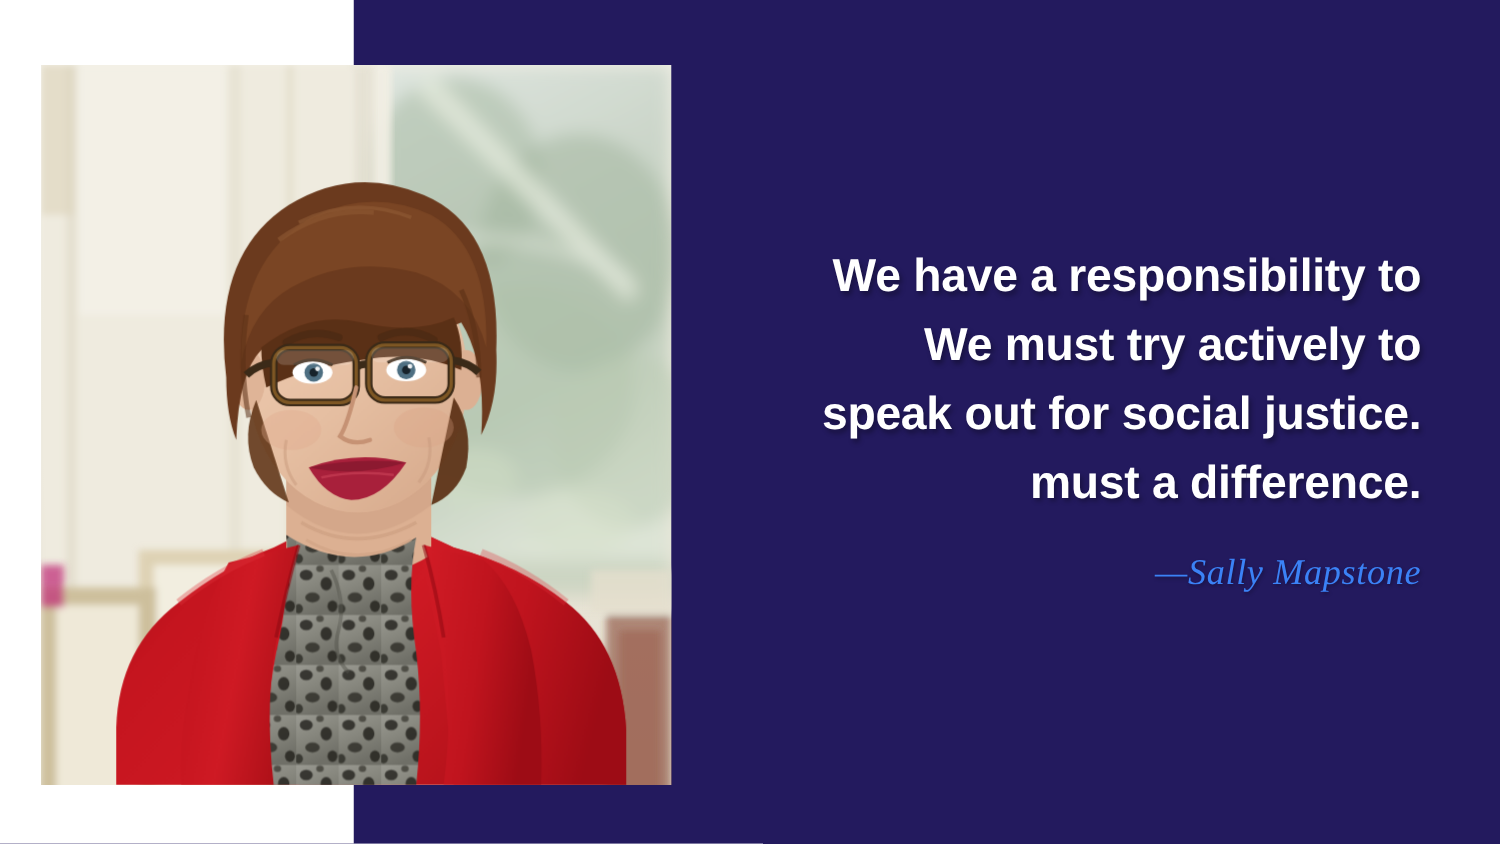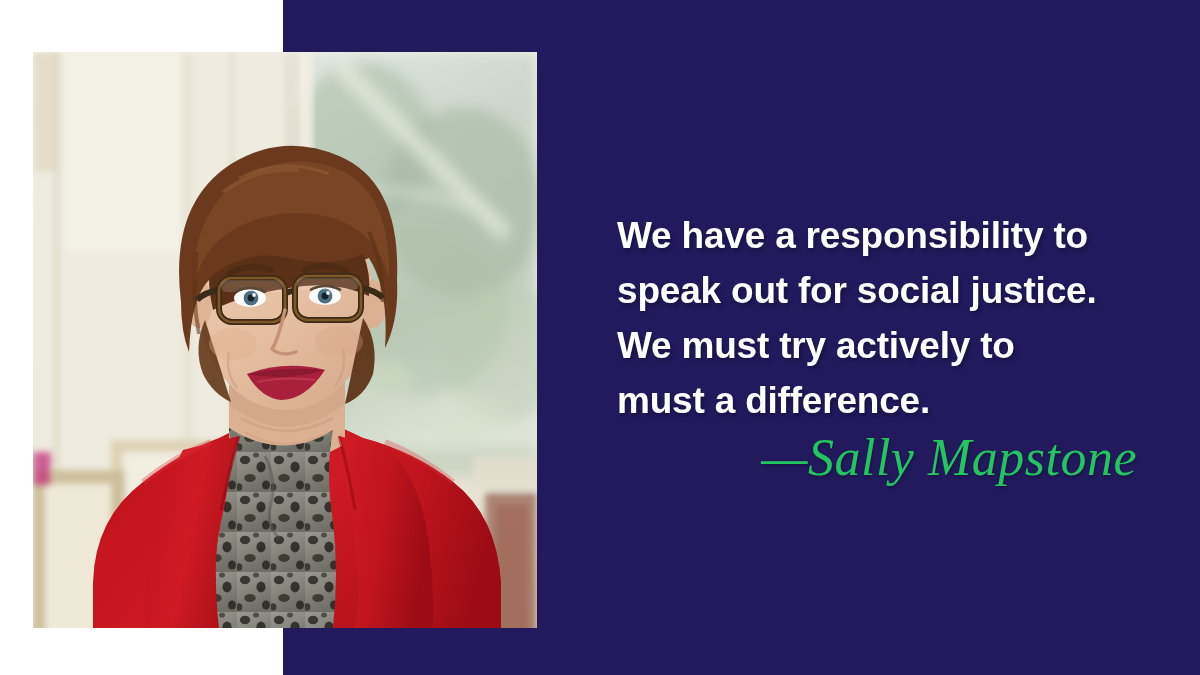--- a/index.html
+++ b/index.html
@@ -55,44 +55,45 @@
   .photo-frame svg {
     display: block;
     width: 504px;
     height: 576px;
   }
 
   
   .quote-block {
     position: absolute;
     left: 617px;
-    top: 208px;
+    top: 193px;
     width: 520px;
+    text-align: right;
   }
   .quote-line {
     color: #ffffff;
     font-family: "Liberation Sans", sans-serif;
     font-weight: bold;
     font-size: 37px;
     line-height: 55px;
     letter-spacing: -0.2px;
     text-shadow: 2px 3px 4px rgba(0,0,0,0.32);
     white-space: nowrap;
   }
 
   .attribution {
     position: absolute;
     left: 617px;
     top: 432px;
     width: 520px;
     text-align: right;
-    color: #22c55e;
+    color: #3b82f6;
     font-family: "Liberation Serif", serif;
     font-style: italic;
-    font-size: 52px;
+    font-size: 29px;
     line-height: 52px;
     letter-spacing: 0.5px;
     text-shadow: 1px 2px 3px rgba(0,0,0,0.30);
     white-space: nowrap;
   }
 </style>
 </head>
 <body>
 
 <div id="canvas">
@@ -283,20 +284,20 @@
         <path d="M310 298 Q314 318 302 334" stroke="#c89a7e" stroke-width="2.4" fill="none" opacity="0.5"></path>
 
         <path d="M208 366 Q252 392 300 366" stroke="#c79a7c" stroke-width="2.6" fill="none" opacity="0.5"></path>
         <path d="M212 380 Q252 404 296 380" stroke="#c79a7c" stroke-width="2.2" fill="none" opacity="0.4"></path>
       </g>
     </svg>
   </div>
 
   <div class="quote-block">
     <div class="quote-line">We have a responsibility to</div>
+    <div class="quote-line">We must try actively to</div>
     <div class="quote-line">speak out for social justice.</div>
-    <div class="quote-line">We must try actively to</div>
     <div class="quote-line">must a difference.</div>
   </div>
 
   <div class="attribution">—Sally Mapstone</div>
 
 </div>
 
 </body></html>

